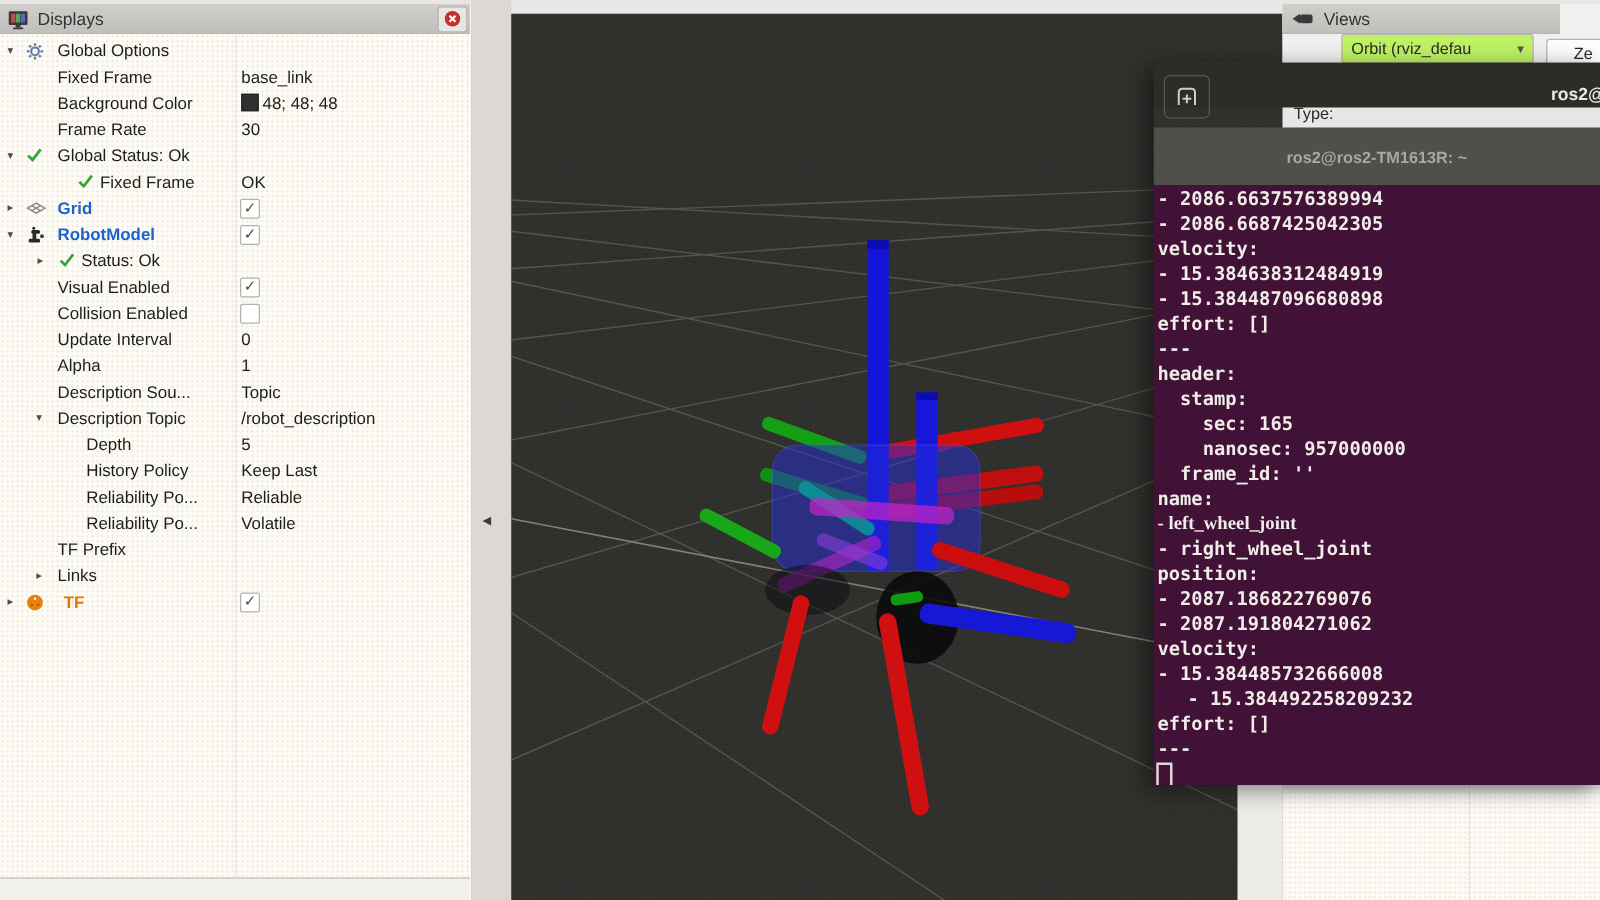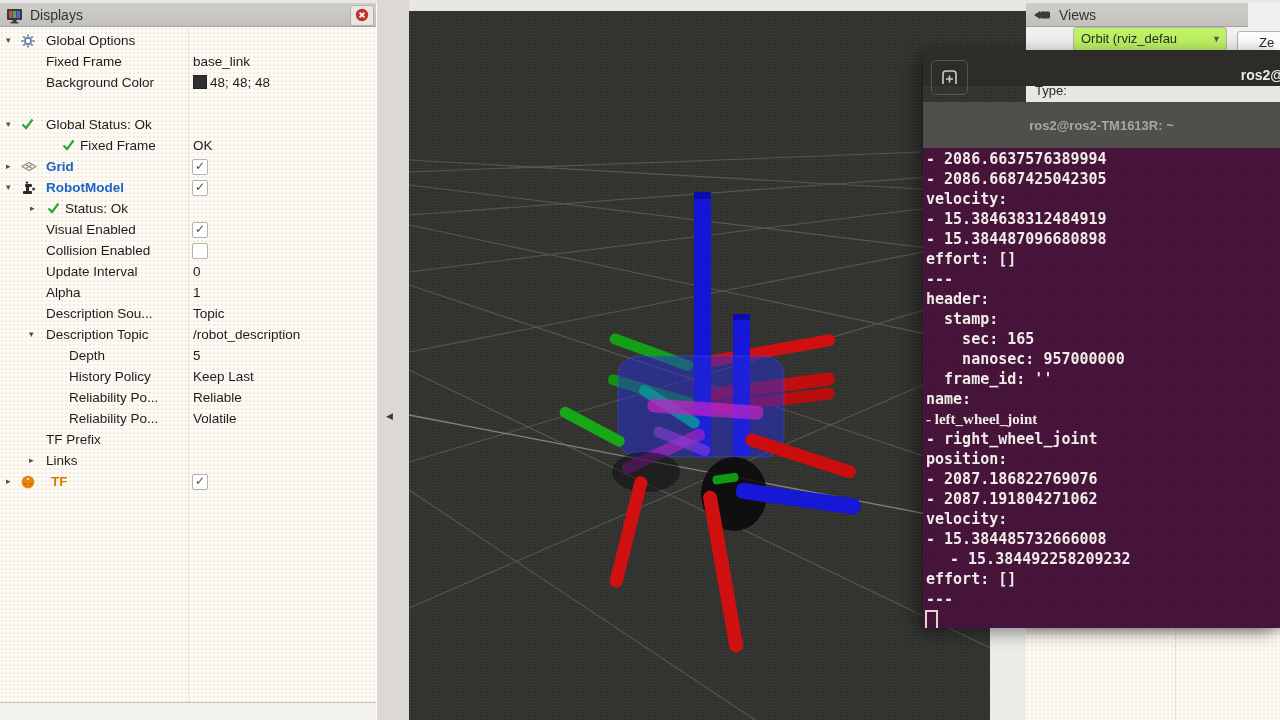--- a/index.html
+++ b/index.html
@@ -132,20 +132,24 @@
           <span style="left: 46px;">Global Options</span>
         </div>
         <div class="tree-row" style="top: 26px;">
           <span style="left: 46px;">Fixed Frame</span>
           <span class="row-value">base_link</span>
         </div>
         <div class="tree-row" style="top: 47px;">
           <span style="left: 46px;">Background Color</span>
           <span class="swatch" style="background: rgb(48, 48, 48);"></span>
           <span class="row-value" style="left: 210px;">48; 48; 48</span>
+        </div>
+        <div class="tree-row" style="top: 68px;">
+          <span style="left: 46px;">Frame Rate</span>
+          <span class="row-value">30</span>
         </div>
         <div class="tree-row" style="top: 89px;">
           <span class="expander" style="left: 6px;">▾</span>
           <span class="row-icon" style="left: 21px;"><svg width="13" height="12" viewBox="0 0 13 12">
               <path d="M1.5 6.5 L5 10 L11.5 1.5" fill="none" stroke="#35a335" stroke-width="2.2"></path>
             </svg></span>
           <span style="left: 46px;">Global Status: Ok</span>
         </div>
         <div class="tree-row" style="top: 110px;">
           <span class="row-icon" style="left: 62px;"><svg width="13" height="12" viewBox="0 0 13 12">

